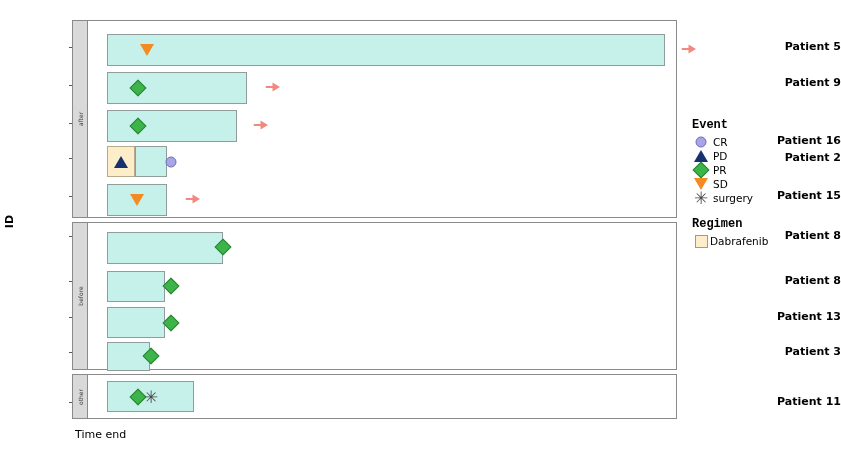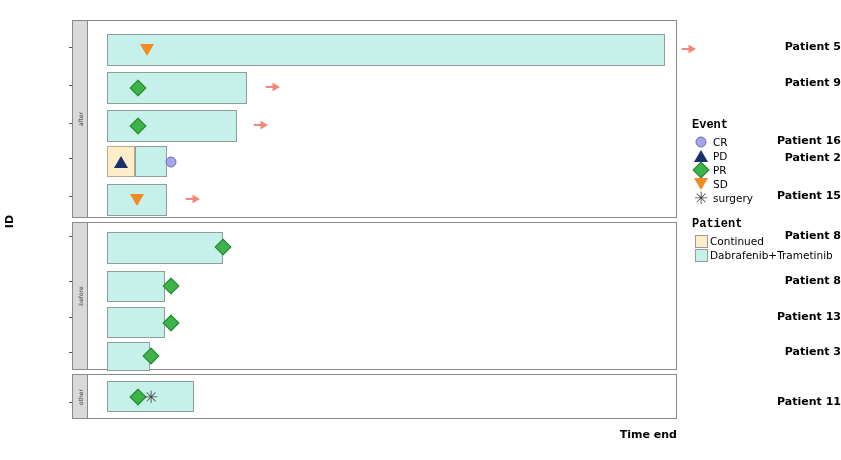--- a/index.html
+++ b/index.html
@@ -12,21 +12,21 @@
 
   
   .y-axis-title{
     position:absolute;left:-6px;top:215px;width:30px;
     font-size:11px;font-weight:bold;color:#000;
     transform:rotate(-90deg);transform-origin:center center;
     text-align:center;letter-spacing:0px;
   }
   .x-axis-title{
     position:absolute;left:75px;top:428px;width:602px;
-    text-align:right;font-size:11px;font-weight:bold;color:#000;
+    text-align:left;font-size:11px;font-weight:normal;color:#000;
   }
 
   
   .ytick{
     position:absolute;right:0;width:68px;text-align:right;
     font-size:11px;font-weight:bold;color:#000;
     height:12px;line-height:12px;
   }
   .ytickmark{
     position:absolute;width:3px;height:1px;background:#5a5a5a;left:69px;
@@ -259,27 +259,23 @@
 
       <div class="legend-row">
         <span class="legend-key">
             <span class="m-surgery marker">✳</span>
           </span>
         <span class="legend-label">surgery</span>
       </div>
     </div>
 
     <div class="legend-block">
-      <div class="legend-title">Patient</div>
+      <div class="legend-title">Regimen</div>
       <div class="legend-regimen-row">
         <span class="swatch an"></span>
-        <span class="legend-label">Continued</span>
-      </div>
-      <div class="legend-regimen-row">
-        <span class="swatch dt"></span>
-        <span class="legend-label">Dabrafenib+Trametinib</span>
+        <span class="legend-label">Dabrafenib</span>
       </div>
     </div>
 
 
   </div>
 
 </div>
 
 </body></html>

